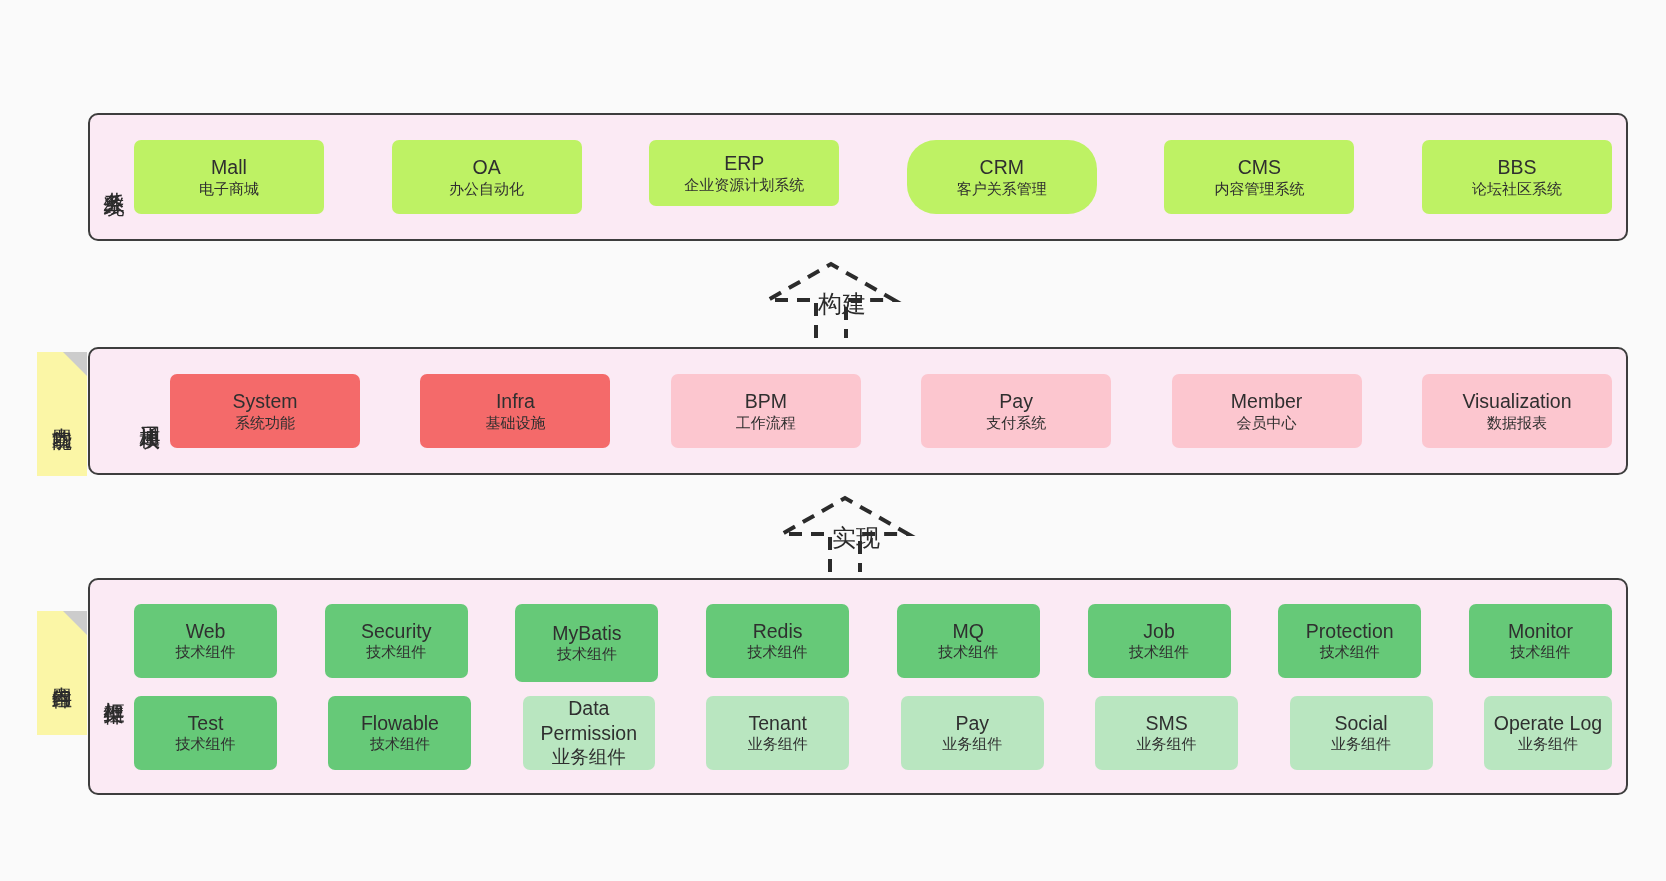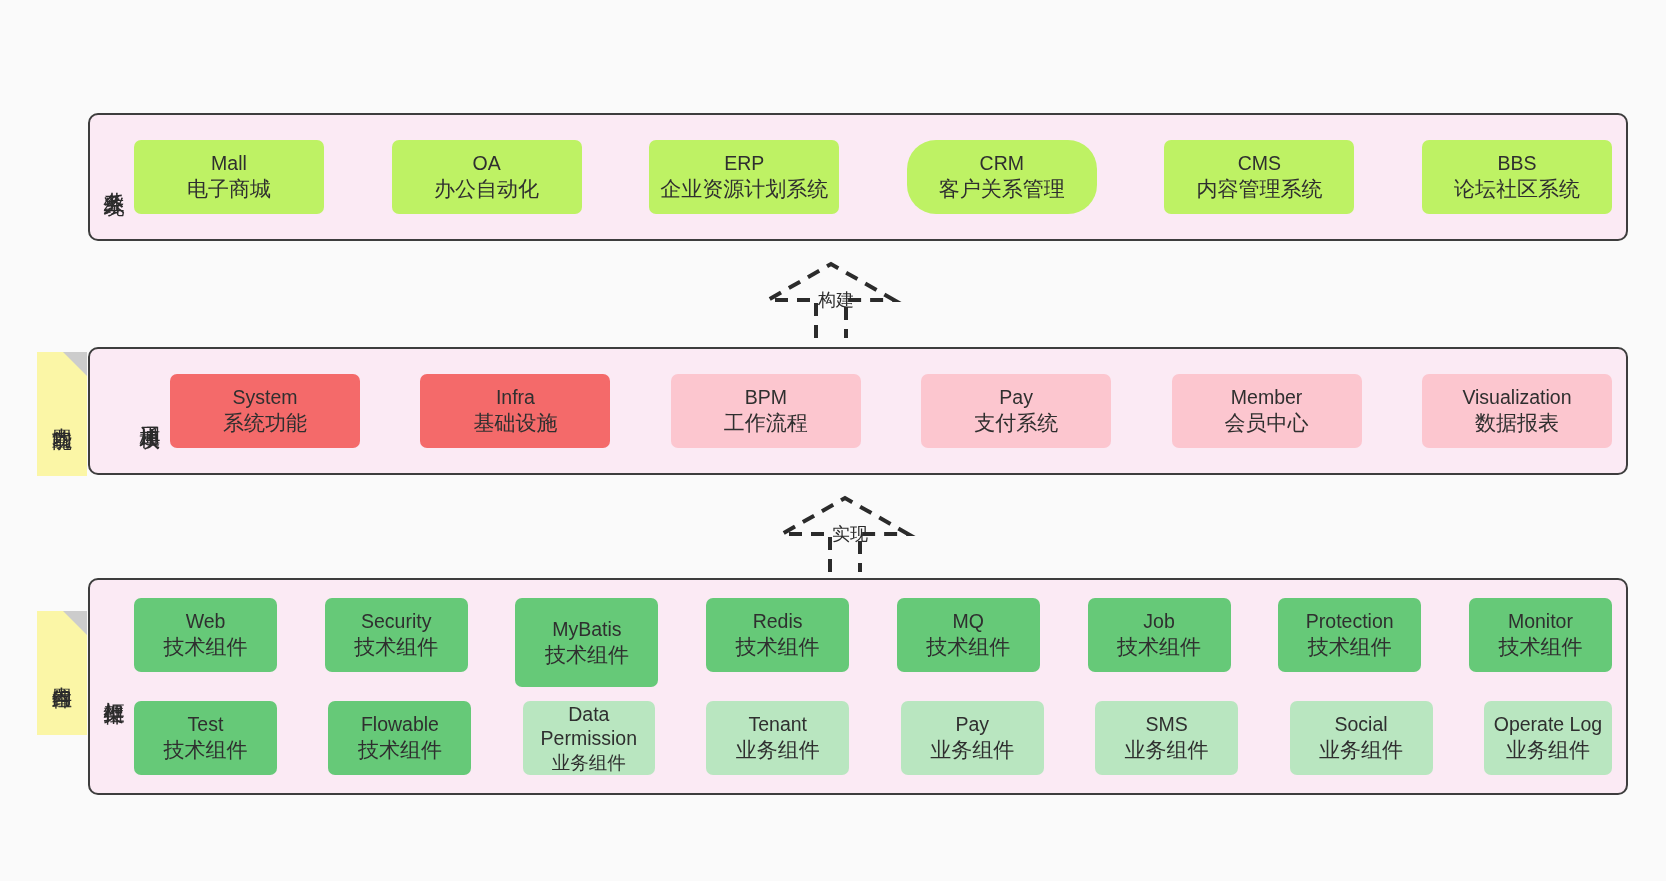--- a/index.html
+++ b/index.html
@@ -79,21 +79,21 @@
     align-items: center;
     justify-content: center;
     text-align: center;
     color: #2f2f2f;
     font-size: 19px;
     line-height: 1.26;
     padding: 4px 6px;
     user-select: none;
   }
   .card .t1 { font-size: 19.5px; }
-  .card .t2 { font-size: 21px; }
+  .card .t2 { font-size: 15px; }
   .card .t3 { font-size: 18.5px; }
 
   .c-blue       { background: #bef264; }
   .c-red        { background: #f46a6a; }
   .c-pink       { background: #fcc6cf; }
   .c-green      { background: #66c978; }
   .c-lightgreen { background: #b9e6c0; }
 
   
   .sticky {
@@ -121,21 +121,21 @@
     border-top: 24px solid #cccccc;
     border-left: 24px solid transparent;
   }
 
   
   .arrow-group {
     position: absolute;
   }
   .arrow-label {
     position: absolute;
-    font-size: 18px;
+    font-size: 24px;
     color: #2b2b2b;
     background: transparent;
     white-space: nowrap;
   }
 </style>
 </head>
 <body>
 
 <div id="canvas">
 
@@ -147,21 +147,21 @@
         <div class="card c-blue" style="width:190px;height:74px;">
           <span class="t1">Mall</span>
           <span class="t2">电子商城</span>
         </div>
 
         <div class="card c-blue" style="width:190px;height:74px;">
           <span class="t1">OA</span>
           <span class="t2">办公自动化</span>
         </div>
 
-        <div class="card c-blue" style="width:190px;height:74px;">
+        <div class="card c-blue" style="width:190px;height:66px;">
           <span class="t1">ERP</span>
           <span class="t2">企业资源计划系统</span>
         </div>
 
         <div class="card c-blue" style="width:190px;height:74px;border-radius:29px;">
           <span class="t1">CRM</span>
           <span class="t2">客户关系管理</span>
         </div>
 
         <div class="card c-blue" style="width:190px;height:74px;">
@@ -249,21 +249,21 @@
           <div class="card c-green" style="width:143px;height:74px;">
             <span class="t1">Web</span>
             <span class="t2">技术组件</span>
           </div>
 
           <div class="card c-green" style="width:143px;height:74px;">
             <span class="t1">Security</span>
             <span class="t2">技术组件</span>
           </div>
 
-          <div class="card c-green" style="width:143px;height:89px;">
+          <div class="card c-green" style="width:143px;height:78px;">
             <span class="t1">MyBatis</span>
             <span class="t2">技术组件</span>
           </div>
 
           <div class="card c-green" style="width:143px;height:74px;">
             <span class="t1">Redis</span>
             <span class="t2">技术组件</span>
           </div>
 
           <div class="card c-green" style="width:143px;height:74px;text-align:center;">

